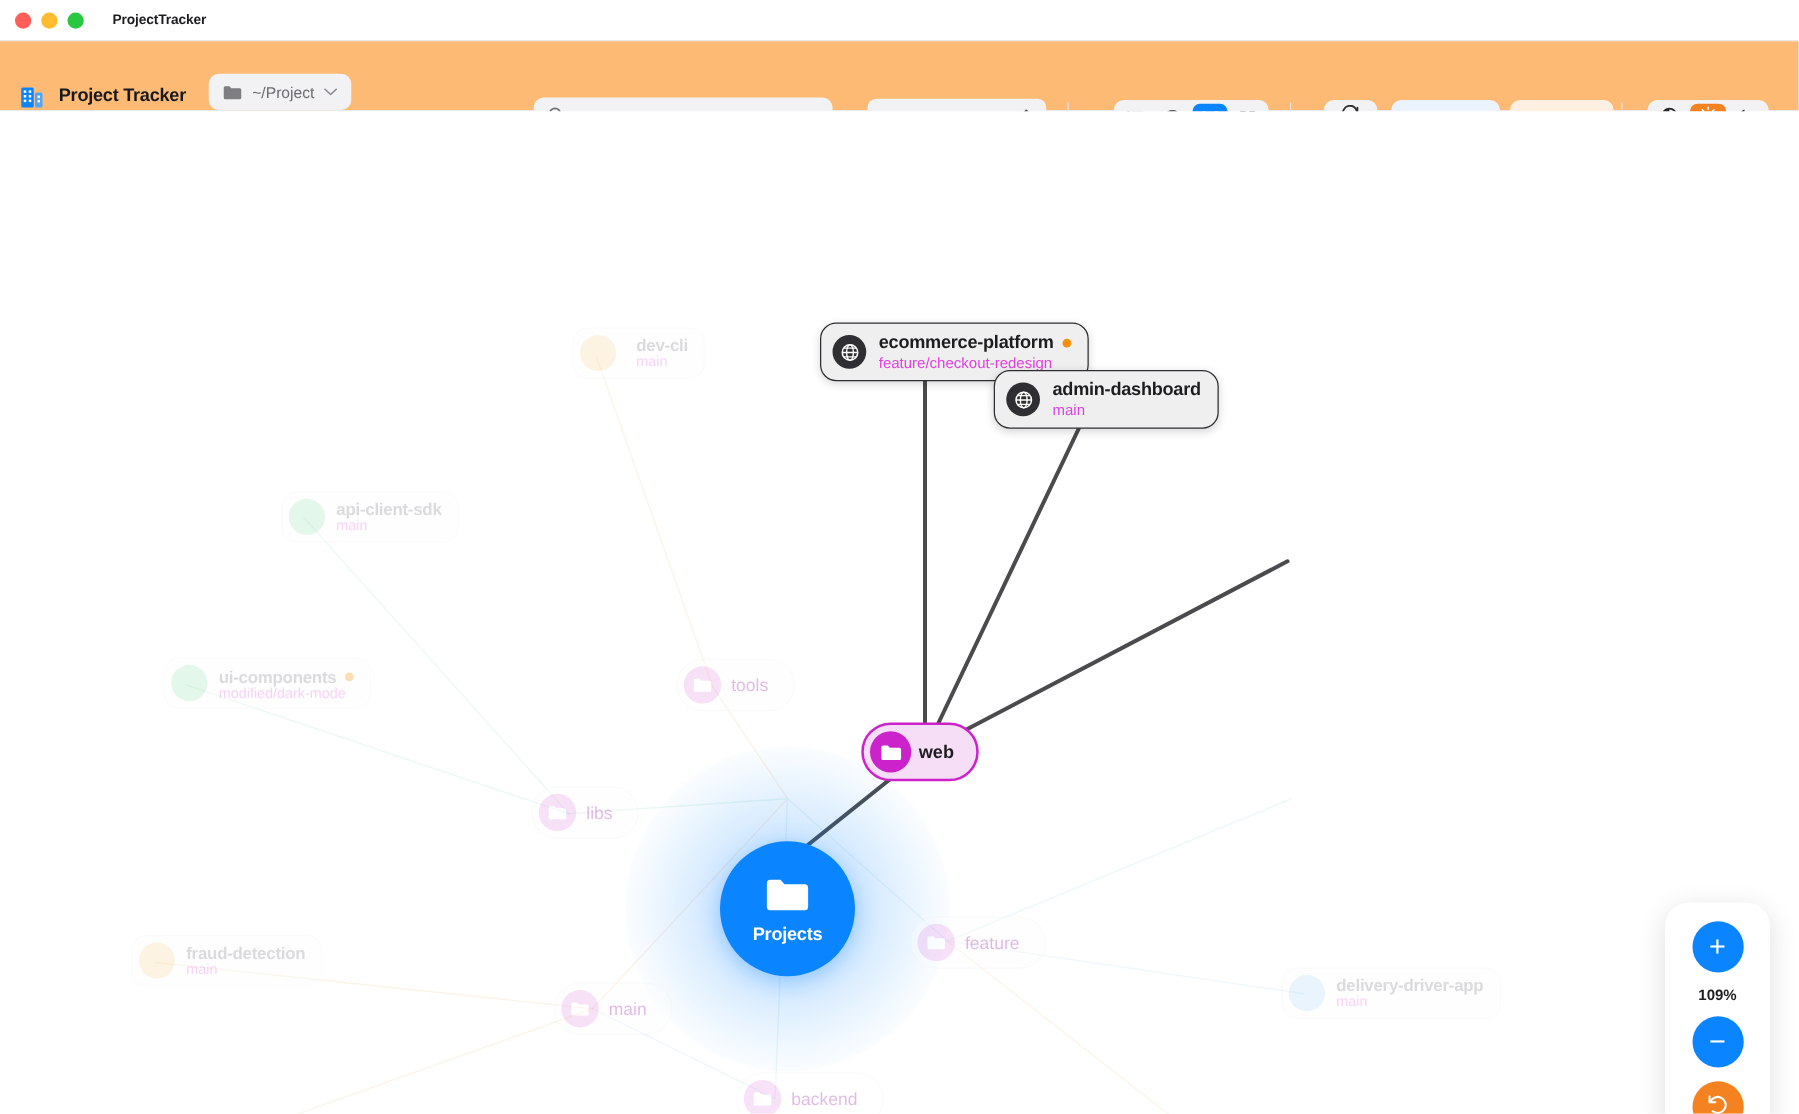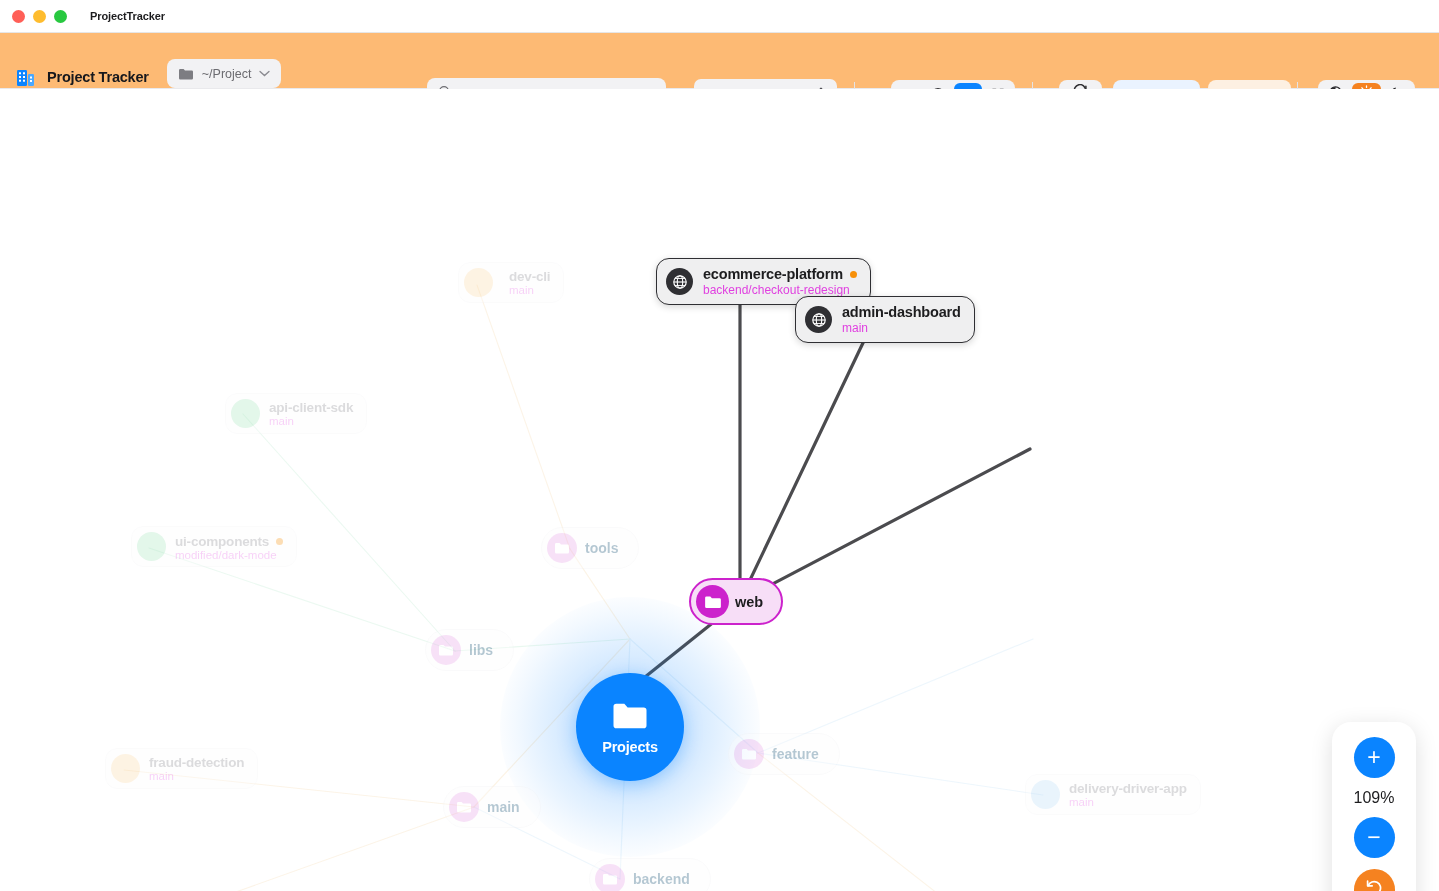--- a/index.html
+++ b/index.html
@@ -241,21 +241,21 @@
     border: 1px solid #f0f0f2;
     border-radius: 22px;
     padding: 5px 20px 5px 5px;
     gap: 8px;
   }
   .dim-folder .fic {
     width: 30px; height: 30px; border-radius: 50%;
     background: #e79fe7;
     display: flex; align-items: center; justify-content: center;
   }
-  .dim-folder .flabel { font-size: 14px; font-weight: bold; color: #0c4a6e; }
+  .dim-folder .flabel { font-size: 14px; font-weight: normal; color: #a21caf; }
 
   .dim-repo {
     background: #fdfdfd;
     border: 1px solid #f3f3f5;
     border-radius: 12px;
     padding: 5px 13px 5px 5px;
     gap: 9px;
   }
   .dim-repo .ric {
     width: 29px; height: 29px; border-radius: 50%;
@@ -286,21 +286,21 @@
     width: 41px; height: 41px; border-radius: 50%;
     display: flex; align-items: center; justify-content: center;
     cursor: pointer; color: #ffffff;
     font-size: 23px; line-height: 1;
     border: none;
     font-family: "Liberation Sans", sans-serif;
   }
   .zbtn.blue { background: #0a84ff; }
   .zbtn.orange { background: #f58220; }
   .zoom-level {
-    font-size: 16px; font-weight: normal; color: #1d1d1f;
+    font-size: 12px; font-weight: bold; color: #1d1d1f;
     margin: 11px 0 10px 0;
   }
   .zbtn.minus { margin-bottom: 11px; }
 </style>
 </head>
 <body>
 
 <div class="titlebar">
   <div class="traffic">
     <div class="tl red"></div>
@@ -602,21 +602,21 @@
         <line x1="1.8" y1="8" x2="14.2" y2="8" stroke="#ffffff" stroke-width="1.1"></line>
         <line x1="3" y1="4.5" x2="13" y2="4.5" stroke="#ffffff" stroke-width="0.9"></line>
         <line x1="3" y1="11.5" x2="13" y2="11.5" stroke="#ffffff" stroke-width="0.9"></line>
       </svg>
     </span>
     <span class="repo-txt">
       <span class="repo-name">
         <span>ecommerce-platform</span>
         <span class="mod-dot"></span>
       </span>
-      <span class="repo-branch">backend/checkout-redesign</span>
+      <span class="repo-branch">feature/checkout-redesign</span>
     </span>
   </div>
 
   <div class="node repo-node" style="left:795px; top:207px;">
     <span class="repo-ic">
       <svg width="16" height="16" viewBox="0 0 16 16">
         <circle cx="8" cy="8" r="6.2" stroke="#ffffff" stroke-width="1.2" fill="none"></circle>
         <ellipse cx="8" cy="8" rx="2.7" ry="6.2" stroke="#ffffff" stroke-width="1.1" fill="none"></ellipse>
         <line x1="1.8" y1="8" x2="14.2" y2="8" stroke="#ffffff" stroke-width="1.1"></line>
         <line x1="3" y1="4.5" x2="13" y2="4.5" stroke="#ffffff" stroke-width="0.9"></line>

